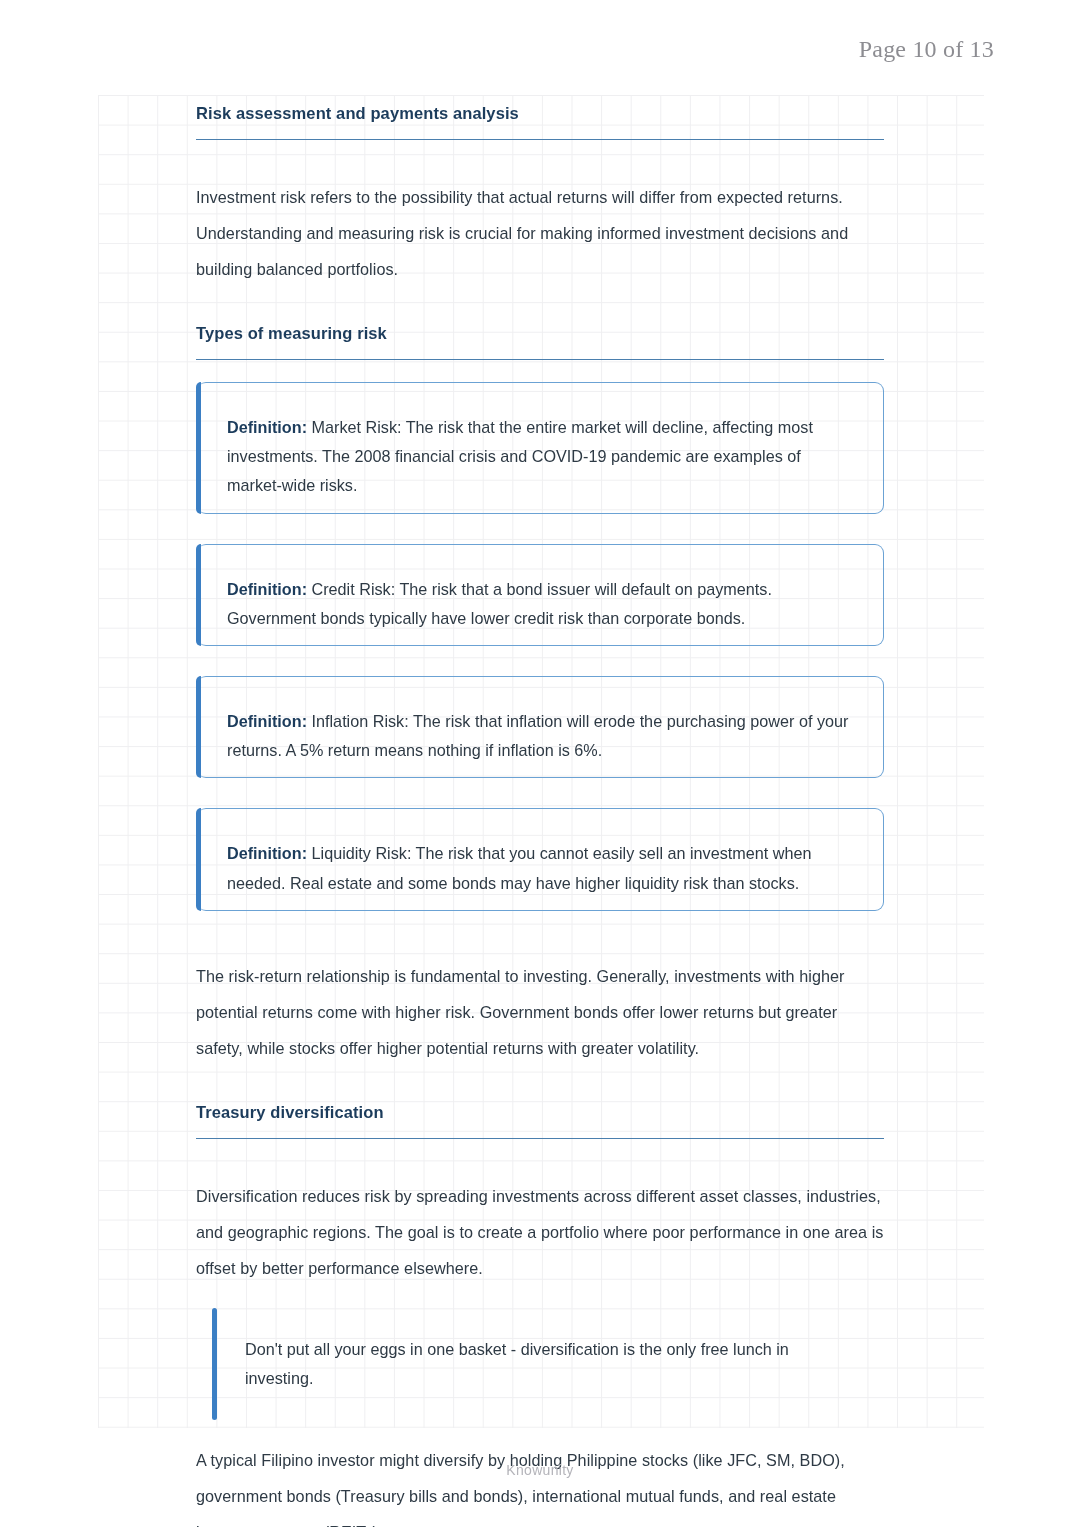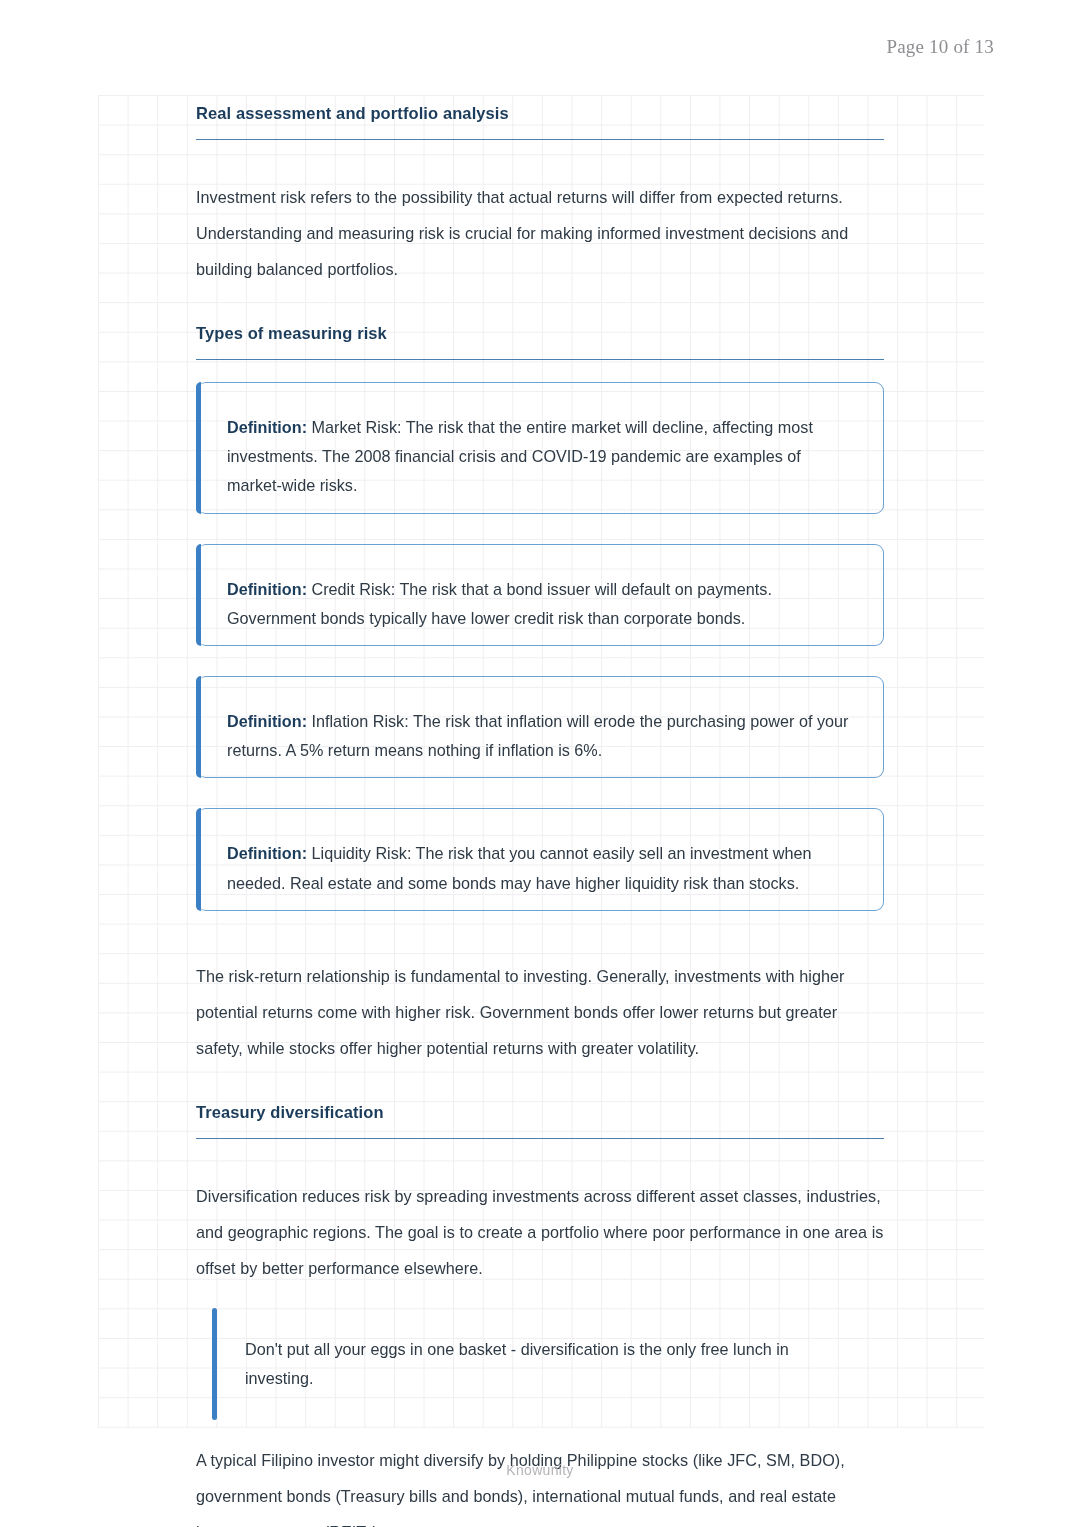--- a/index.html
+++ b/index.html
@@ -14,21 +14,21 @@
     font-family: "Liberation Sans", sans-serif;
     overflow: hidden;
   }
 
   
   .page-indicator {
     position: absolute;
     top: 36px;
     right: 86px;
     font-family: "Liberation Serif", serif;
-    font-size: 19px;
+    font-size: 24px;
     color: #8d8d92;
     letter-spacing: 0.2px;
     white-space: nowrap;
   }
 
   
   .grid-paper {
     position: absolute;
     left: 98px;
     top: 95px;
@@ -149,21 +149,21 @@
 </style>
 </head>
 <body>
 
 <div class="page-indicator">Page 10 of 13</div>
 
 <div class="grid-paper"></div>
 
 <div class="content">
 
-  <h2 class="section-heading">Real assessment and portfolio analysis</h2>
+  <h2 class="section-heading">Risk assessment and payments analysis</h2>
 
   <div class="spacer-lg"></div>
 
   <p class="body-text">Investment risk refers to the possibility that actual returns will differ from expected returns. Understanding and measuring risk is crucial for making informed investment decisions and building balanced portfolios.</p>
 
   <div class="spacer-md"></div>
 
   <h2 class="section-heading tight">Types of measuring risk</h2>
 
   <div class="spacer-sm"></div>

